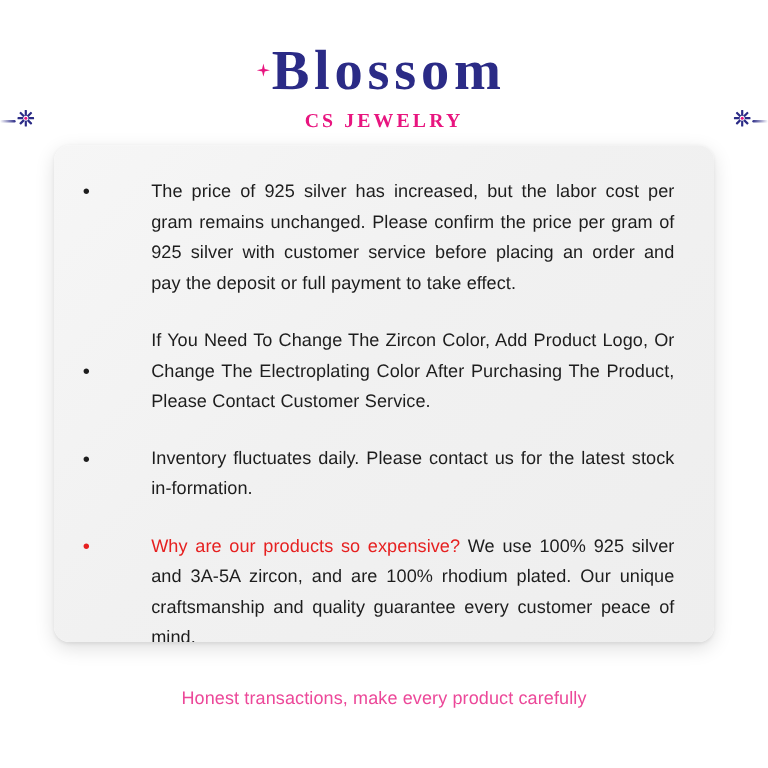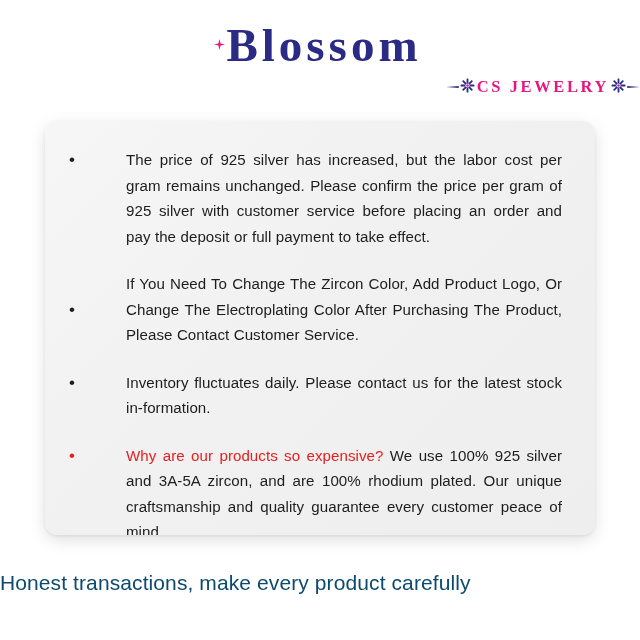--- a/index.html
+++ b/index.html
@@ -11,21 +11,21 @@
     height: 640px;
     background: #ffffff;
     font-family: "Liberation Sans", sans-serif;
     overflow: hidden;
     position: relative;
   }
 
   
   #brand-header {
     width: 100%;
-    padding-top: 22px;
+    padding-top: 36px;
     text-align: center;
     user-select: none;
   }
   #brand-wordmark {
     font-family: "Liberation Serif", "DejaVu Serif", serif;
     font-size: 47px;
     font-weight: 700;
     color: #2b2b86;
     letter-spacing: 4px;
     line-height: 1;
@@ -42,22 +42,22 @@
     color: #e8157f;
     font-size: 14px;
     line-height: 11px;
   }
   #brand-sparkle svg { display: block; }
 
   #brand-subline {
     margin-top: 9px;
     display: flex;
     align-items: center;
-    justify-content: flex-end;
-    gap: 2px;
+    justify-content: space-between;
+    gap: 20px;
     height: 18px;
   }
   .ornament {
     display: flex;
     align-items: center;
     gap: 1px;
   }
   .orn-dash {
     display: block;
     width: 13px;
@@ -139,24 +139,24 @@
   .notice-text .q-red {
     color: #e62020;
   }
 
   
   #footer-tagline {
     position: absolute;
     left: 0;
     right: 0;
     top: 570px;
-    text-align: left;
+    text-align: center;
     font-family: "Liberation Sans", sans-serif;
-    font-size: 21px;
-    color: #0c4a6e;
+    font-size: 15px;
+    color: #ec4899;
     letter-spacing: 0.1px;
     line-height: 26px;
     user-select: none;
   }
 </style>
 </head>
 <body>
 
 <div id="brand-header">
 

